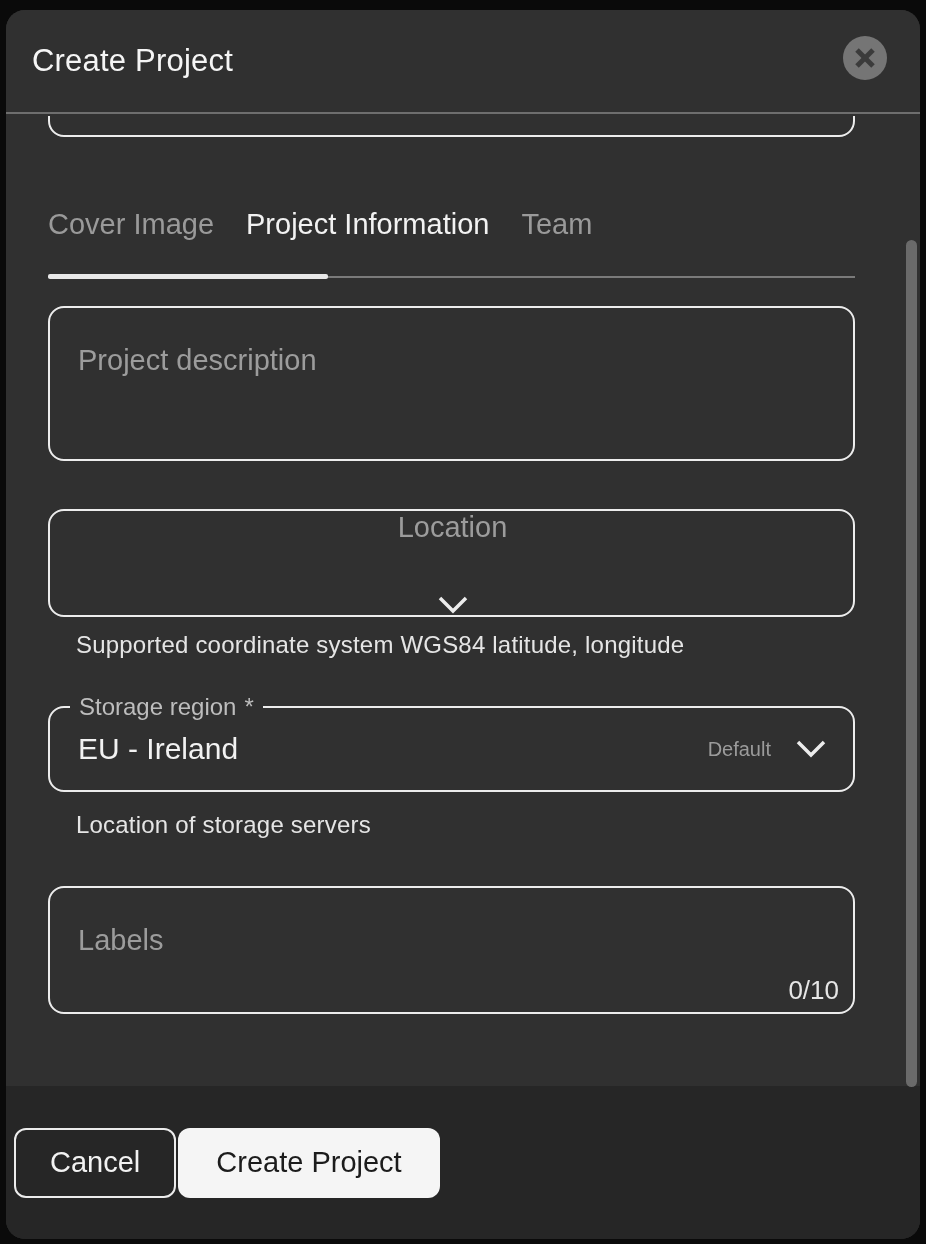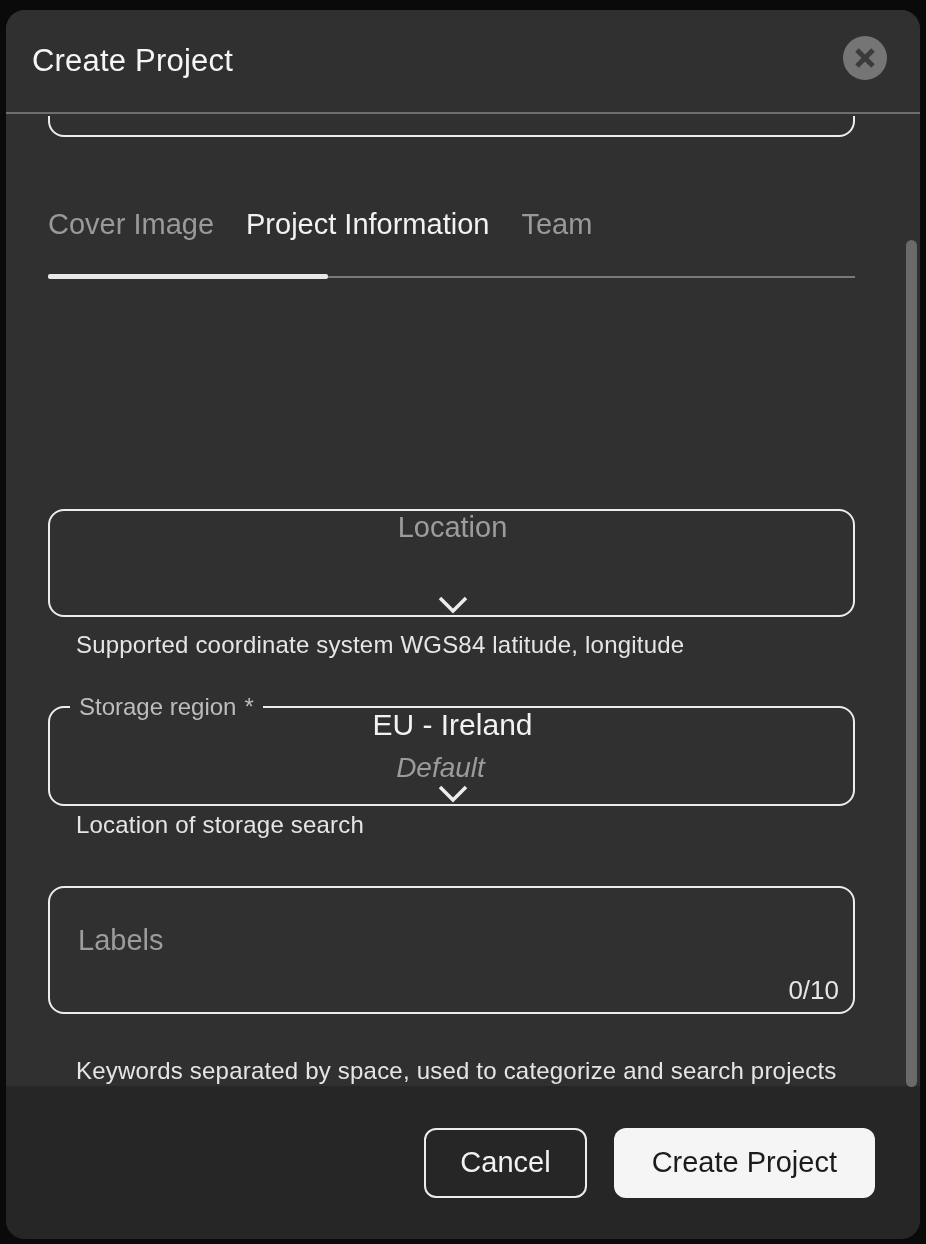--- a/index.html
+++ b/index.html
@@ -63,25 +63,25 @@
 
   .field-description { top:190px; height:155px; }
   .field-labels { top:770px; height:128px; }
   .placeholder-text {
     position:absolute; left:28px; top:36px;
     font-size:29px; color:#9c9c9c;
   }
 
   .field-select { display:flex; align-items:center; padding:0 26px 0 28px; cursor:pointer; }
   .field-location { top:393px; height:108px;flex-direction:column; }
-  .field-storage  { top:590px; height:100px;flex-direction:column; }
+  .field-storage  { top:590px; height:86px; }
   .select-placeholder { font-size:29px; color:#9c9c9c; }
   .select-value { font-size:30px; color:#f2f2f2; }
   .select-spacer { flex:1; }
-  .select-badge { font-size:28px; color:#9b9b9b; margin-right:24px;font-style:italic; }
+  .select-badge { font-size:20px; color:#9b9b9b; margin-right:24px; }
 
   .float-label {
     position:absolute; top:-15px; left:20px; background:#303030;
     padding:0 9px; font-size:24px; color:#bdbdbd; white-space:nowrap;
   }
   .float-label .req { margin-left:8px; }
 
   .helper {
     position:absolute; left:70px; font-size:24px; color:#e5e5e5;
     letter-spacing:0.2px;
@@ -98,22 +98,22 @@
   
   .scrollbar-thumb {
     position:absolute; left:900px; top:230px; width:11px; height:847px;
     background:#6a6a6a; border-radius:6px; z-index:5;
   }
 
   
   .modal-footer {
     position:absolute; left:0; bottom:0; width:100%; height:153px;
     background:#262626; z-index:4;
-    display:flex; align-items:center; justify-content:flex-end;
-    padding-right:45px; gap:27px;
+    display:flex; align-items:center; 
+    padding-right:45px; gap:2px;padding-left:8px;
   }
   .btn {
     height:70px; border-radius:12px; font-family:inherit;
     font-size:29px; cursor:pointer; display:flex; align-items:center; justify-content:center;
   }
   .btn-cancel {
     min-width:147px; padding:0 34px; background:transparent;
     border:2px solid #ececec; color:#f2f2f2;
   }
   .btn-create {
@@ -146,20 +146,23 @@
       <div class="field field-partial"></div>
 
       <div class="tabs">
         <button class="tab">Cover Image</button>
         <button class="tab active">Project Information</button>
         <button class="tab">Team</button>
       </div>
       <div class="tab-track"></div>
       <div class="tab-indicator"></div>
 
+      <div class="field field-description">
+        <span class="placeholder-text">Project description</span>
+      </div>
 
       <div class="field field-location field-select">
         <span class="select-placeholder">Location</span>
         <span class="select-spacer"></span>
         <span class="chev" style="display:flex;">
           <svg width="32" height="20" viewBox="0 0 32 20">
             <polyline points="3,3 16,16 29,3" fill="none" stroke="#ececec" stroke-width="3.5"></polyline>
           </svg>
         </span>
       </div>
@@ -169,27 +172,26 @@
         <span class="float-label"><span>Storage region</span><span class="req">*</span></span>
         <span class="select-value">EU - Ireland</span>
         <span class="select-spacer"></span>
         <span class="select-badge">Default</span>
         <span class="chev" style="display:flex;">
           <svg width="32" height="20" viewBox="0 0 32 20">
             <polyline points="3,3 16,16 29,3" fill="none" stroke="#ececec" stroke-width="3.5"></polyline>
           </svg>
         </span>
       </div>
-      <div class="helper helper-storage">Location of storage search</div>
+      <div class="helper helper-storage">Location of storage servers</div>
 
       <div class="field field-labels">
         <span class="placeholder-text">Labels</span>
         <span class="char-counter">0/10</span>
       </div>
-      <div class="helper helper-labels">Keywords separated by space, used to categorize and search projects</div>
 
     </div>
 
     <div class="scrollbar-thumb"></div>
 
     <div class="modal-footer">
       <button class="btn btn-cancel">Cancel</button>
       <button class="btn btn-create">Create Project</button>
     </div>
 

